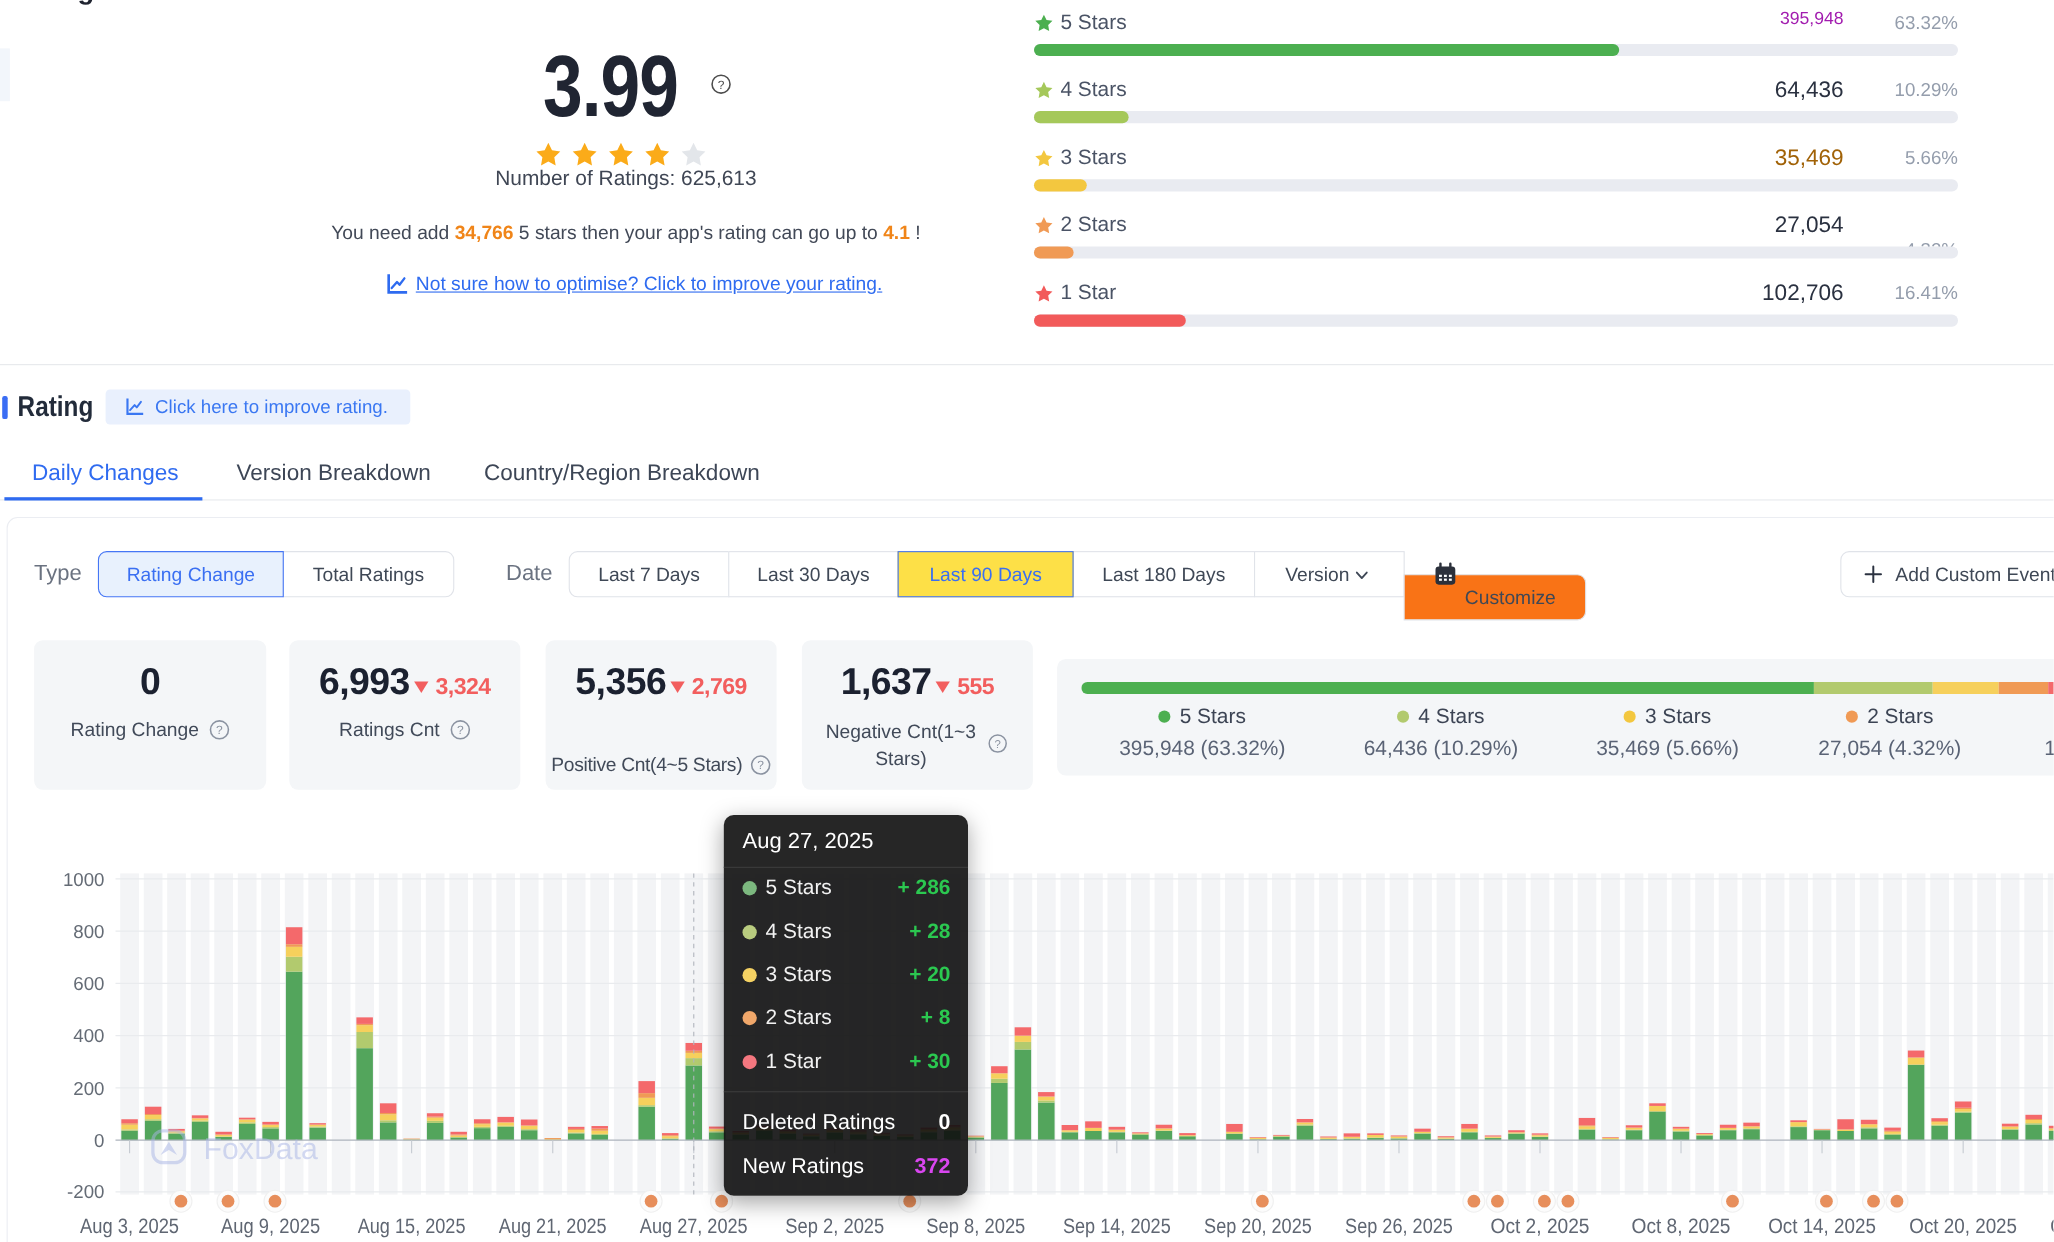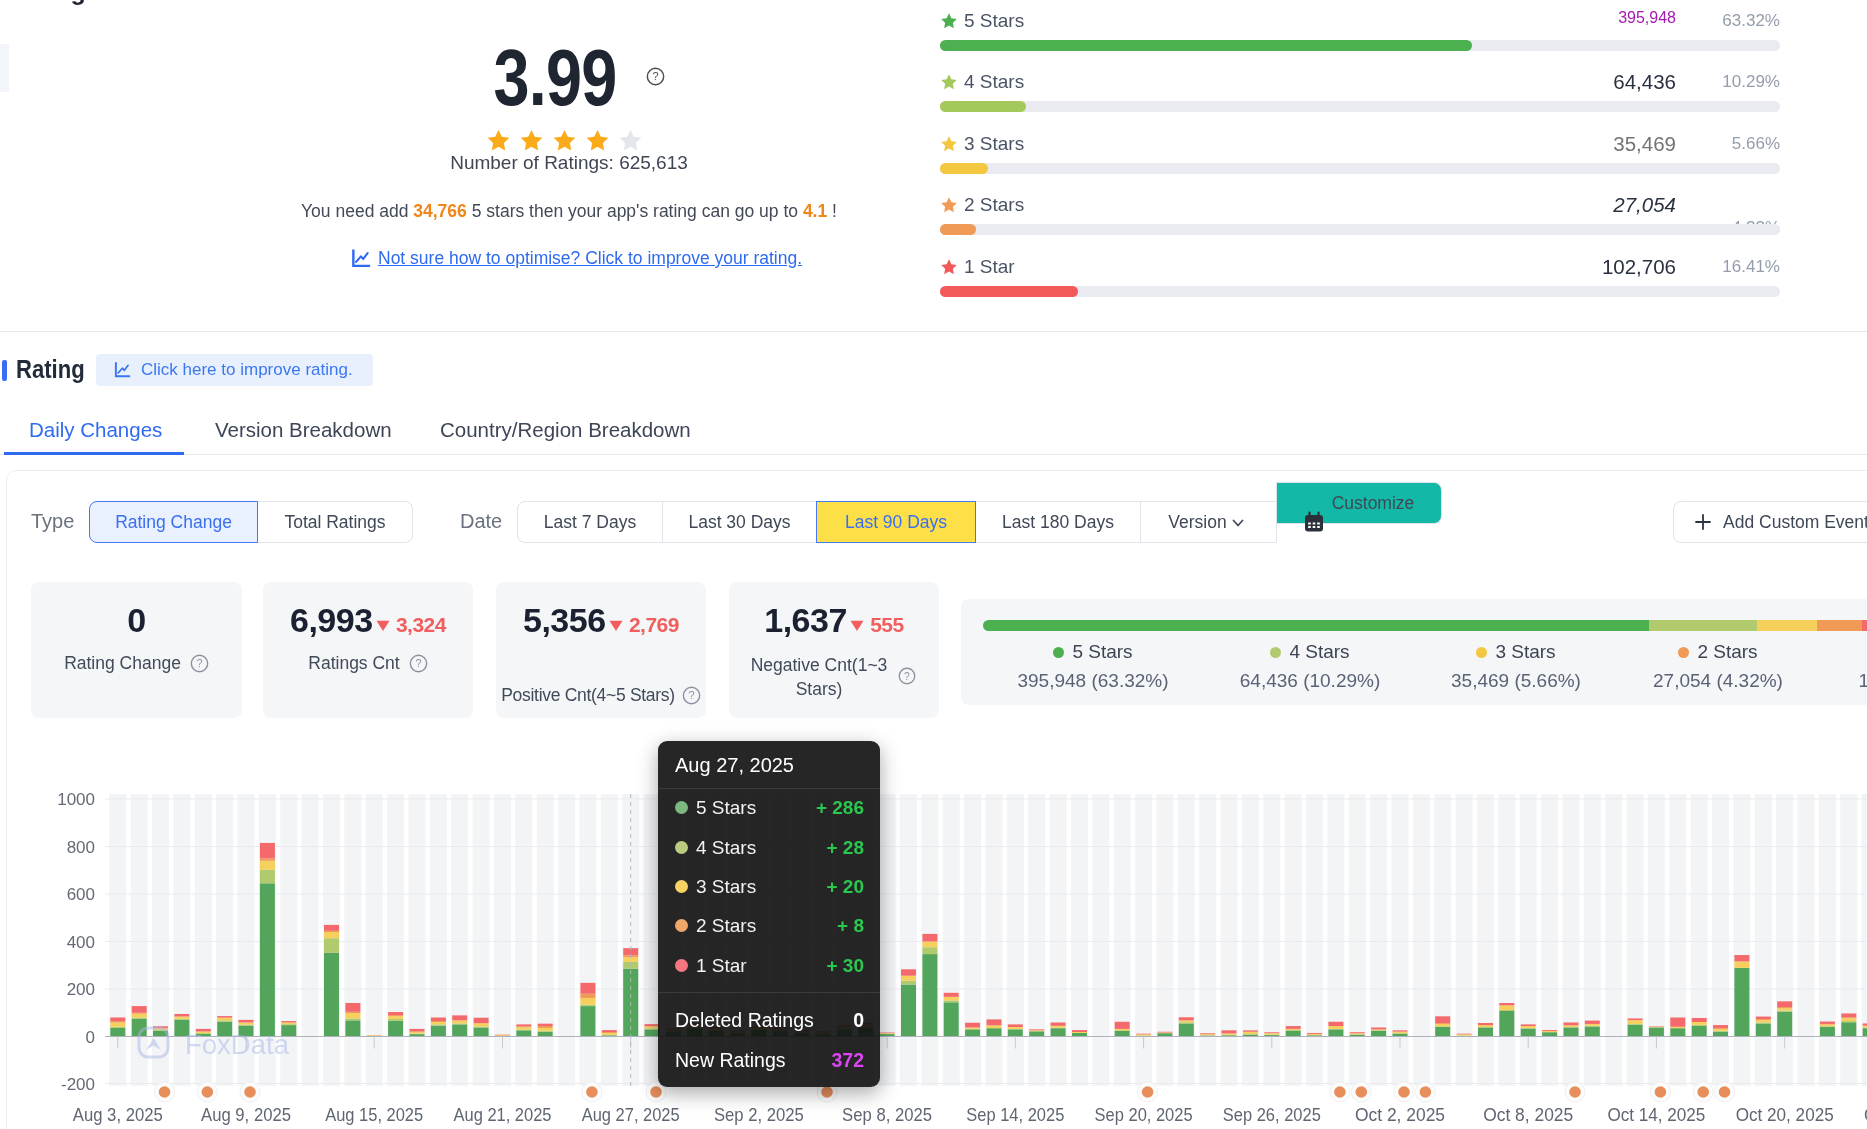--- a/index.html
+++ b/index.html
@@ -51,29 +51,29 @@
   </svg>
 <div style="position:absolute;left:964px;top:71.0px;font-size:19px;color:#4a5365;">4 Stars</div>
 <div style="position:absolute;left:1476px;top:70.0px;width:200px;text-align:right;font-size:20.5px;color:#2a3140;">64,436</div>
 <div style="position:absolute;left:1640px;top:72.0px;width:140px;text-align:right;font-size:17px;color:#949dac;">10.29%</div>
 <div style="position:absolute;left:940px;top:101.0px;width:840px;height:11px;border-radius:5.5px;background:#e9ebf1;"></div>
 <div style="position:absolute;left:940px;top:101.0px;width:86px;height:11px;border-radius:5.5px;background:#a5c85a;"></div>
 <svg style="position:absolute;left:940px;top:134.5px" width="18" height="18" viewBox="0 0 24 24">
     <path d="M12 1.8 L15.2 8.3 L22.4 9.3 L17.2 14.3 L18.4 21.5 L12 18.1 L5.6 21.5 L6.8 14.3 L1.6 9.3 L8.8 8.3 Z" fill="#f3c73f"></path>
   </svg>
 <div style="position:absolute;left:964px;top:132.5px;font-size:19px;color:#4a5365;">3 Stars</div>
-<div style="position:absolute;left:1476px;top:131.5px;width:200px;text-align:right;font-size:20.5px;color:#737373;">35,469</div>
+<div style="position:absolute;left:1476px;top:131.5px;width:200px;text-align:right;font-size:20.5px;color:#a16207;">35,469</div>
 <div style="position:absolute;left:1640px;top:133.5px;width:140px;text-align:right;font-size:17px;color:#949dac;">5.66%</div>
 <div style="position:absolute;left:940px;top:162.5px;width:840px;height:11px;border-radius:5.5px;background:#e9ebf1;"></div>
 <div style="position:absolute;left:940px;top:162.5px;width:48px;height:11px;border-radius:5.5px;background:#f3c73f;"></div>
 <svg style="position:absolute;left:940px;top:196.0px" width="18" height="18" viewBox="0 0 24 24">
     <path d="M12 1.8 L15.2 8.3 L22.4 9.3 L17.2 14.3 L18.4 21.5 L12 18.1 L5.6 21.5 L6.8 14.3 L1.6 9.3 L8.8 8.3 Z" fill="#f09a55"></path>
   </svg>
 <div style="position:absolute;left:964px;top:194.0px;font-size:19px;color:#4a5365;">2 Stars</div>
-<div style="position:absolute;left:1476px;top:193.0px;width:200px;text-align:right;font-size:20.5px;color:#2a3140;font-style:italic;">27,054</div>
+<div style="position:absolute;left:1476px;top:193.0px;width:200px;text-align:right;font-size:20.5px;color:#2a3140;">27,054</div>
 <div style="position:absolute;left:1640px;top:195.0px;width:140px;text-align:right;font-size:17px;color:#949dac;margin-top:23px;">4.32%</div>
 <div style="position:absolute;left:940px;top:224.0px;width:840px;height:11px;border-radius:5.5px;background:#e9ebf1;"></div>
 <div style="position:absolute;left:940px;top:224.0px;width:36px;height:11px;border-radius:5.5px;background:#f09a55;"></div>
 <svg style="position:absolute;left:940px;top:257.5px" width="18" height="18" viewBox="0 0 24 24">
     <path d="M12 1.8 L15.2 8.3 L22.4 9.3 L17.2 14.3 L18.4 21.5 L12 18.1 L5.6 21.5 L6.8 14.3 L1.6 9.3 L8.8 8.3 Z" fill="#f25a5a"></path>
   </svg>
 <div style="position:absolute;left:964px;top:255.5px;font-size:19px;color:#4a5365;">1 Star</div>
 <div style="position:absolute;left:1476px;top:254.5px;width:200px;text-align:right;font-size:20.5px;color:#2a3140;">102,706</div>
 <div style="position:absolute;left:1640px;top:256.5px;width:140px;text-align:right;font-size:17px;color:#949dac;">16.41%</div>
 <div style="position:absolute;left:940px;top:285.5px;width:840px;height:11px;border-radius:5.5px;background:#e9ebf1;"></div>
@@ -105,21 +105,21 @@
 <div style="position:absolute;left:517px;top:501px;width:146px;height:42px;box-sizing:border-box;border-radius:8px 0 0 8px;background:#fff;border:1px solid #e0e3e9;color:#3f4856;display:flex;align-items:center;justify-content:center;font-size:17.5px;">Last 7 Days</div>
 <div style="position:absolute;left:662px;top:501px;width:155px;height:42px;box-sizing:border-box;border-radius:0;background:#fff;border:1px solid #e0e3e9;color:#3f4856;display:flex;align-items:center;justify-content:center;font-size:17.5px;">Last 30 Days</div>
 <div style="position:absolute;left:816px;top:501px;width:160px;height:42px;box-sizing:border-box;border-radius:0;background:#fde047;border:1px solid #4576f5;color:#3a6ff2;z-index:3;display:flex;align-items:center;justify-content:center;font-size:17.5px;">Last 90 Days</div>
 <div style="position:absolute;left:975px;top:501px;width:166px;height:42px;box-sizing:border-box;border-radius:0;background:#fff;border:1px solid #e0e3e9;color:#3f4856;display:flex;align-items:center;justify-content:center;font-size:17.5px;">Last 180 Days</div>
 <div style="position:absolute;left:1140px;top:501px;width:137px;height:42px;box-sizing:border-box;border-radius:0;background:#fff;border:1px solid #e0e3e9;color:#3f4856;display:flex;align-items:center;justify-content:center;font-size:17.5px;">
     <span style="margin-right:22px">Version</span>
   </div>
 <svg style="position:absolute;left:1231px;top:516px" width="14" height="14" viewBox="0 0 14 14">
     <path d="M2.5 4.5 L7 9.5 L11.5 4.5" stroke="#3f4856" stroke-width="1.7" fill="none" stroke-linecap="round" stroke-linejoin="round"></path>
   </svg>
-<div style="position:absolute;left:1276px;top:482px;width:166px;height:42px;box-sizing:border-box;border-radius:0 8px 8px 0;background:#14b8a6;border:1px solid #e0e3e9;color:#3f4856;display:flex;align-items:center;justify-content:center;font-size:17.5px;">
+<div style="position:absolute;left:1276px;top:522px;width:166px;height:42px;box-sizing:border-box;border-radius:0 8px 8px 0;background:#f97316;border:1px solid #e0e3e9;color:#3f4856;display:flex;align-items:center;justify-content:center;font-size:17.5px;">
     <span style="margin-left:28px">Customize</span>
   </div>
 <svg style="position:absolute;left:1303px;top:511px" width="22" height="22" viewBox="0 0 22 22">
     <line x1="6.5" y1="1.5" x2="6.5" y2="5.5" stroke="#2b303b" stroke-width="2.2" stroke-linecap="round"></line>
     <line x1="15.5" y1="1.5" x2="15.5" y2="5.5" stroke="#2b303b" stroke-width="2.2" stroke-linecap="round"></line>
     <rect x="2" y="4" width="18" height="16.5" rx="3" fill="#2b303b"></rect>
     <rect x="5" y="11" width="12" height="7" rx="1" fill="none"></rect>
     <rect x="5.2" y="11.5" width="2.6" height="2" fill="#fff"></rect>
     <rect x="9.7" y="11.5" width="2.6" height="2" fill="#fff"></rect>
     <rect x="14.2" y="11.5" width="2.6" height="2" fill="#fff"></rect>

